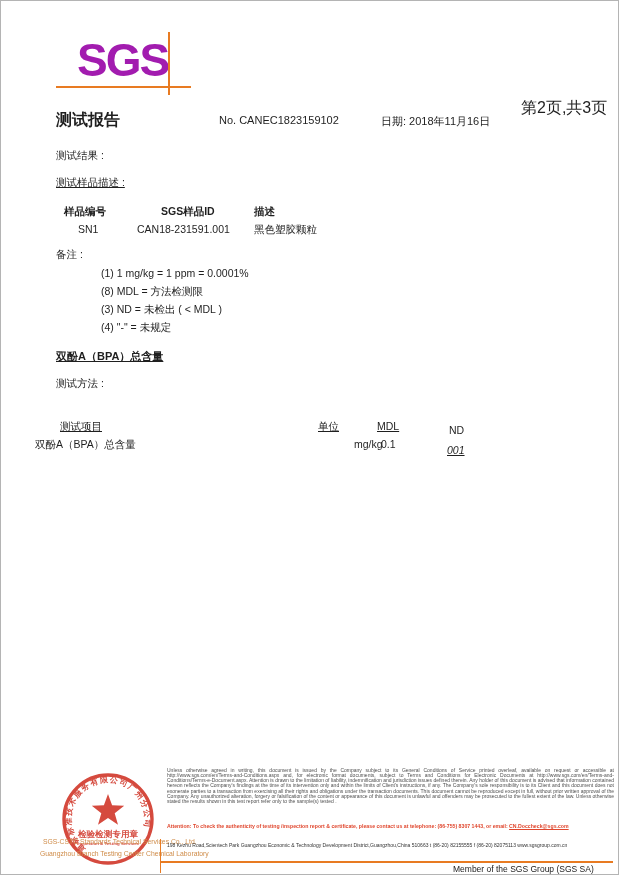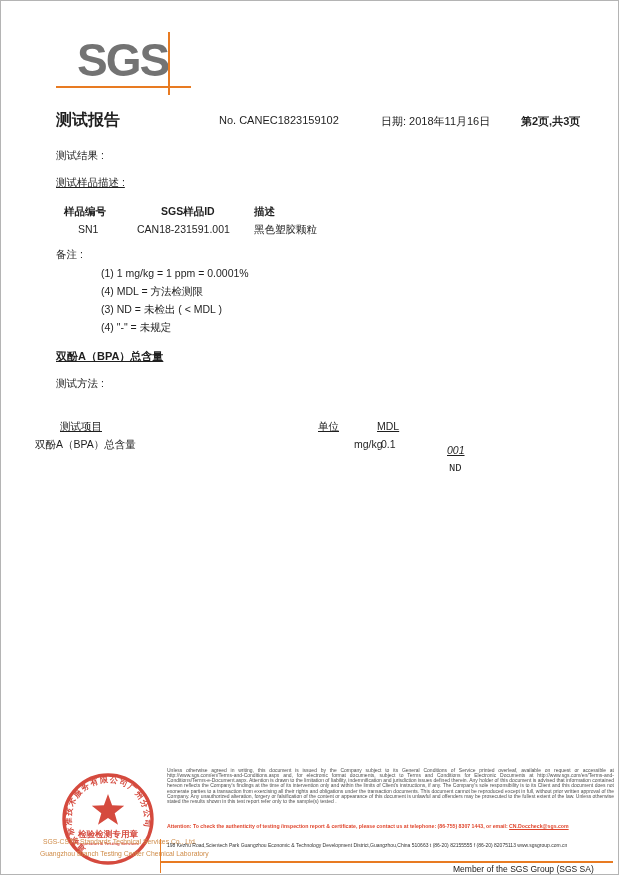--- a/index.html
+++ b/index.html
@@ -5,29 +5,29 @@
   html,body { margin:0; padding:0; background:#fff; }
   .page {
     position:relative; width:617px; height:873px;
     border:1px solid #b4b4b4; background:#ffffff;
     font-family:"Liberation Sans", sans-serif; color:#1f1f1f;
     overflow:hidden;
   }
   .abs { position:absolute; white-space:nowrap; }
 
   
-  .logo-text { left:76px; top:36px; font-size:46px; font-weight:bold; color:#737373; letter-spacing:-2px; line-height:1; }
+  .logo-text { left:76px; top:36px; font-size:46px; font-weight:bold; color:#a21caf; letter-spacing:-2px; line-height:1; }
   .logo-hline { left:55px; top:85px; width:135px; height:2px; background:#e87b22; }
   .logo-vline { left:167px; top:31px; width:2px; height:63px; background:#e87b22; }
 
   
   .title { left:55px; top:109px; font-size:16px; font-weight:bold; }
   .report-no { left:218px; top:113px; font-size:11px; }
   .report-date { left:380px; top:113px; font-size:11px; }
-  .page-info { left:520px; top:113px; font-size:11px;font-weight:bold; }
+  .page-info { left:520px; top:97px; font-size:16px; }
 
   .body-text { font-size:10.5px; }
   .b { font-weight:bold; }
   .u { text-decoration:underline; }
   .i { font-style:italic;margin-top:24px; }
 
   .results-label { left:55px; top:148px; }
   .sample-desc-label { left:55px; top:175px;text-align:right; }
 
   
@@ -50,21 +50,21 @@
   .method-text { left:100px; top:376px; width:466px; white-space:normal; line-height:21px; }
 
   
   .rt-h1 { left:59px;  top:419px;text-align:right; }
   .rt-h2 { left:317px; top:419px; }
   .rt-h3 { left:376px; top:419px; }
   .rt-h4 { left:446px; top:419px; }
   .rt-c1 { left:34px;  top:437px; }
   .rt-c2 { left:317px; top:437px;padding-left:36px; }
   .rt-c3 { left:380px; top:437px; }
-  .rt-c4 { left:448px; top:461px;font-family:Liberation Mono, monospace; }
+  .rt-c4 { left:448px; top:423px; }
 
   
   .disclaimer {
     left:166px; top:767px; width:447px; white-space:normal;
     font-size:5px; line-height:5.15px; color:#4f4f4f; text-align:justify;
   }
   .attention {
     left:166px; top:823px; width:447px; white-space:normal;
     font-size:5.2px; line-height:5.6px; font-weight:bold; color:#e0472e;
   }
@@ -100,21 +100,21 @@
 
   <div class="abs body-text b st-h1">样品编号</div>
   <div class="abs body-text b st-h2">SGS样品ID</div>
   <div class="abs body-text b st-h3">描述</div>
   <div class="abs body-text st-c1">SN1</div>
   <div class="abs body-text st-c2">CAN18-231591.001</div>
   <div class="abs body-text st-c3">黑色塑胶颗粒</div>
 
   <div class="abs body-text remarks-label">备注 :</div>
   <div class="abs body-text remark-0">(1) 1 mg/kg = 1 ppm = 0.0001%</div>
-  <div class="abs body-text remark-1">(4) MDL = 方法检测限</div>
+  <div class="abs body-text remark-1">(8) MDL = 方法检测限</div>
   <div class="abs body-text remark-2">(3) ND = 未检出 ( &lt; MDL )</div>
   <div class="abs body-text remark-3">(4) "-" = 未规定</div>
 
   <div class="abs b u bpa-heading">双酚A（BPA）总含量</div>
   <div class="abs body-text method-label">测试方法 :</div>
 
   <div class="abs body-text u rt-h1">测试项目</div>
   <div class="abs body-text u rt-h2">单位</div>
   <div class="abs body-text u rt-h3">MDL</div>
   <div class="abs body-text u i rt-h4">001</div>

